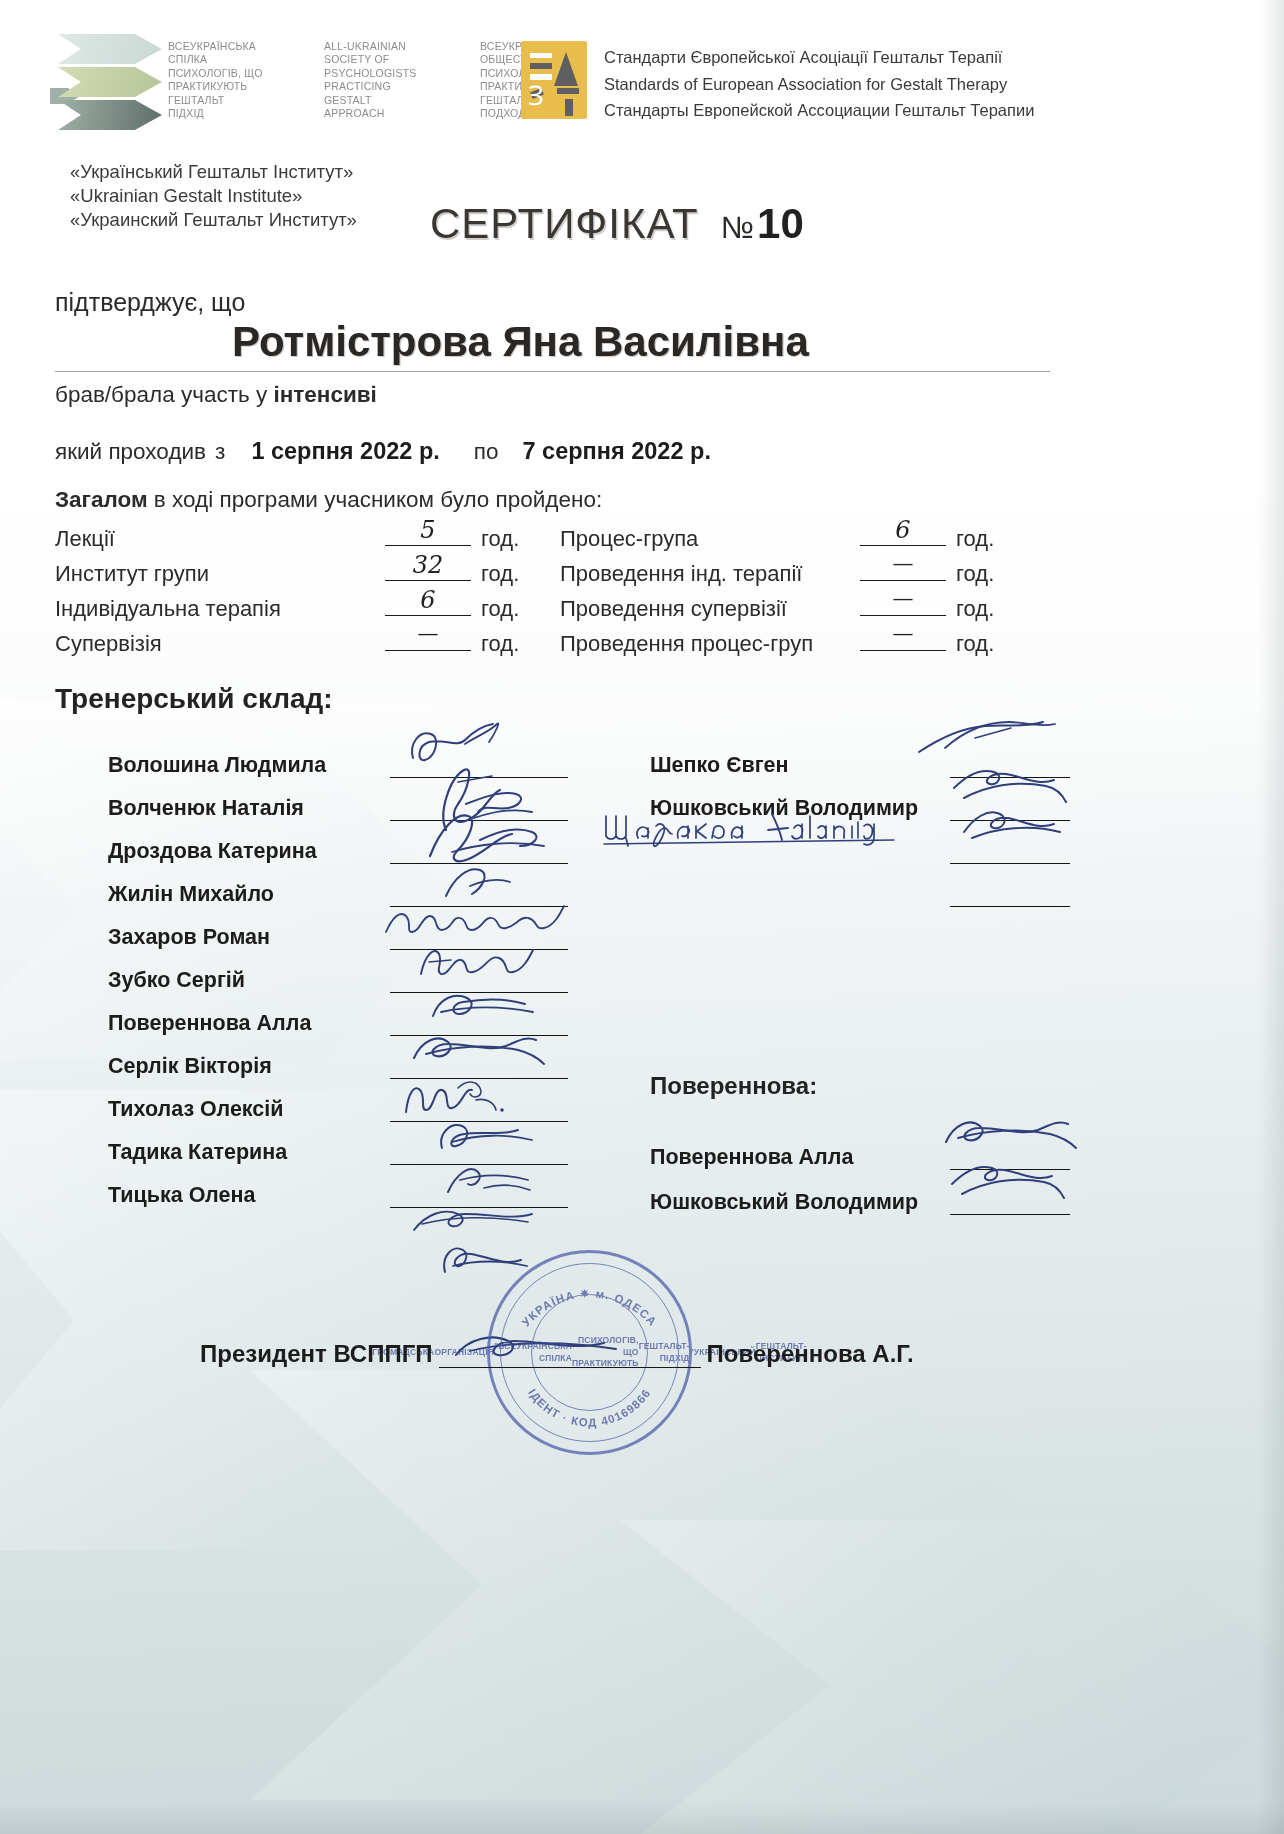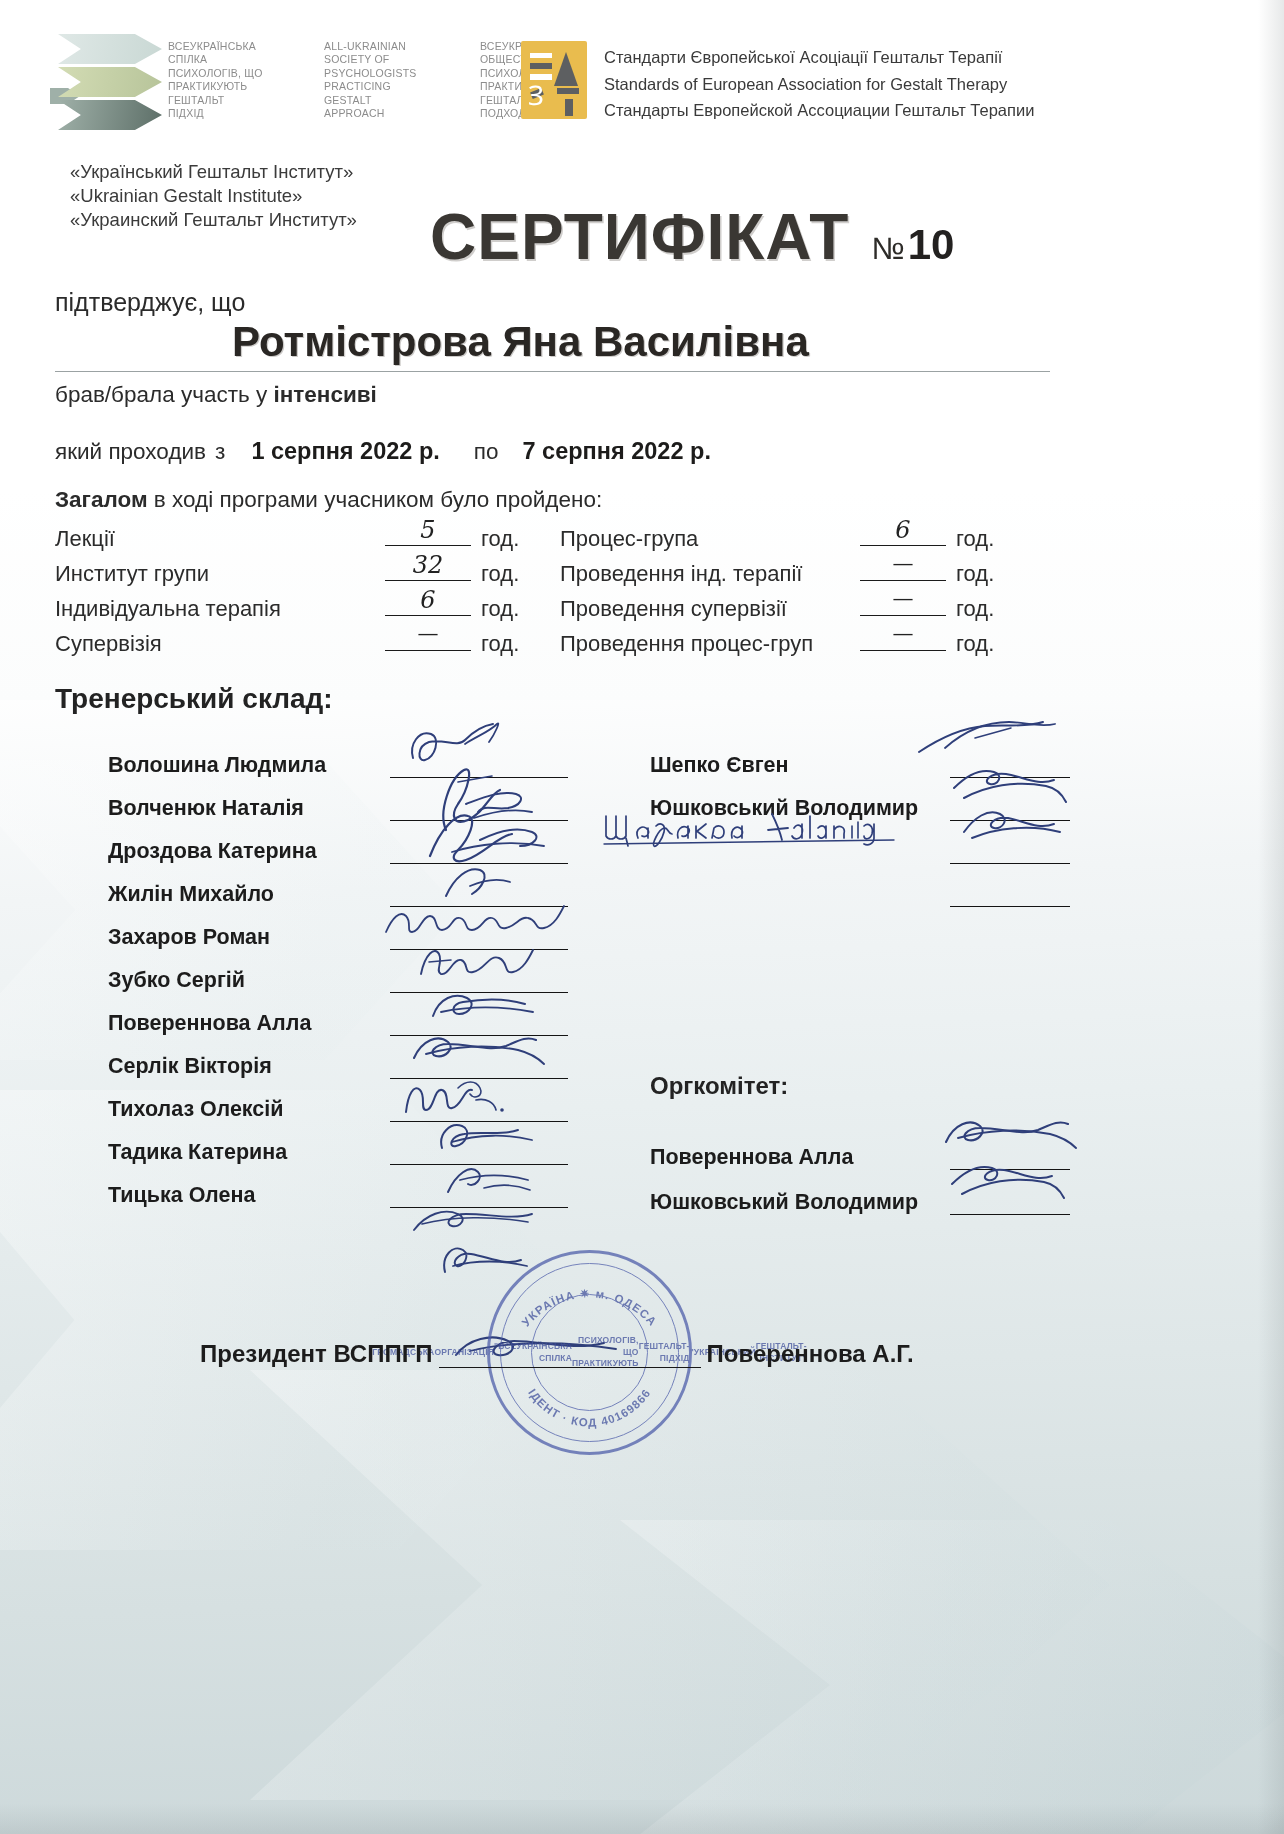--- a/index.html
+++ b/index.html
@@ -103,21 +103,21 @@
   .eagt-lines { position: absolute; left: 604px; top: 44px; }
   .eagt-lines div { font-size: 16.5px; color: #3a3a3a; line-height: 1.62; white-space: nowrap; }
 
   
   .inst { position: absolute; left: 70px; top: 160px; }
   .inst div { font-size: 18.5px; color: #3b3b3b; line-height: 1.31; white-space: nowrap; }
 
   
   .title-row { position: absolute; left: 430px; top: 200px; display: flex; align-items: baseline; }
   .title-main {
-    font-size: 64px; font-weight: 700; letter-spacing: 1px; color: #3a3733;
+    font-size: 42px; font-weight: 400; letter-spacing: 1px; color: #3a3733;
     text-shadow: 1.5px 1.5px 0 rgba(120,115,110,.35);
   }
   .title-no { font-size: 31px; font-weight: 400; color: #2e2c29; margin-left: 22px; }
   .title-num { font-size: 42px; font-weight: 700; color: #232120; margin-left: 3px; }
 
   
   .confirm { position: absolute; left: 55px; top: 288px; font-size: 25px; color: #2b2b2b; }
 
   .recipient {
     position: absolute; left: 232px; top: 318px;
@@ -439,21 +439,21 @@
       <div class="tr-row">
           <span class="tr-name"></span>
           <span class="tr-line"></span>
         </div>
       <div class="tr-row">
           <span class="tr-name"></span>
           <span class="tr-line"></span>
         </div>
     </div>
 
-    <div class="orgkom-title">Оргкомітет:</div>
+    <div class="orgkom-title">Повереннова:</div>
     <div class="orgkom">
       <div class="tr-row">
           <span class="tr-name">Повереннова Алла</span>
           <span class="tr-line"></span>
         </div>
       <div class="tr-row">
           <span class="tr-name">Юшковський Володимир</span>
           <span class="tr-line"></span>
         </div>
     </div>

